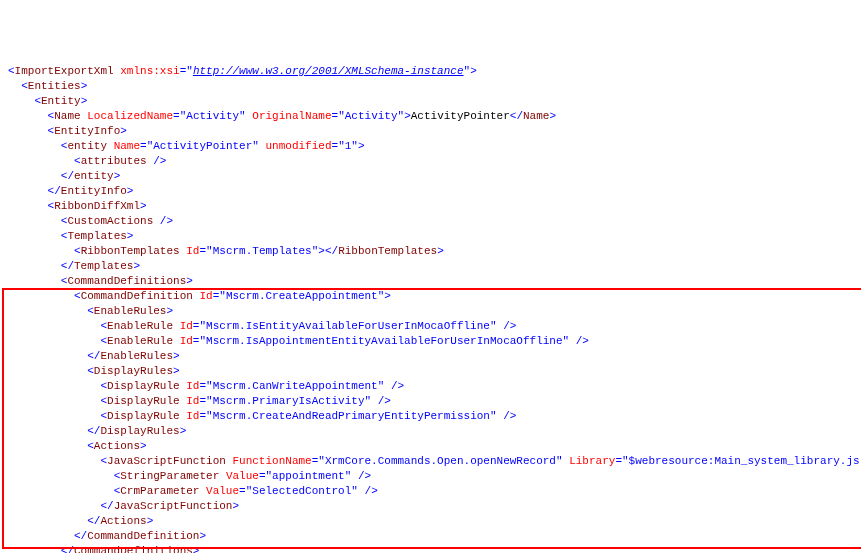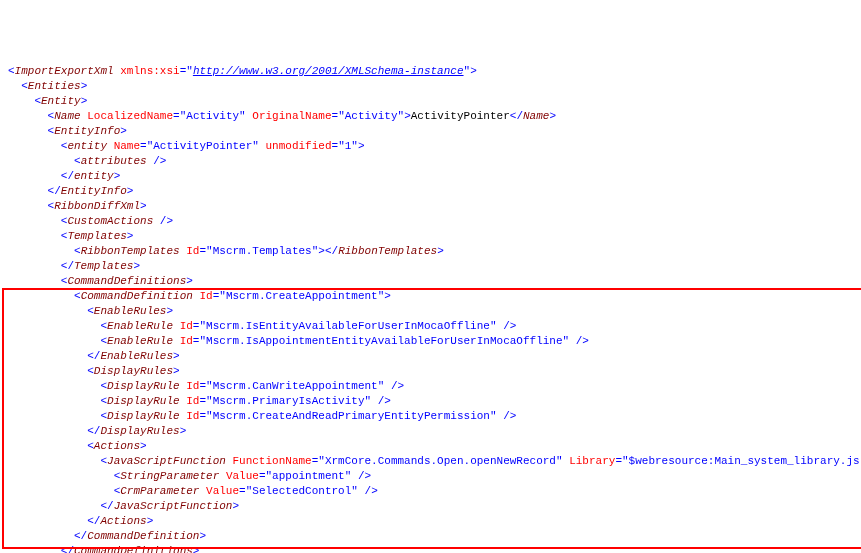--- a/index.html
+++ b/index.html
@@ -7,21 +7,21 @@
     padding: 4px 8px;
     font-family: Consolas, "Courier New", monospace;
     font-size: 11px;
     line-height: 15px;
     color: #000;
     background: #fff;
     white-space: pre;
   }
   .line { display: block; }
   .t-punct { color: #0000ff; }
-  .t-elem  { color: #800000; font-style: italic; }
+  .t-elem  { color: #800000; }
   .t-attr  { color: #ff0000; }
   .t-val   { color: #0000ff; margin-top: 32px; }
   .t-link  { color: #0000ff; text-decoration: underline; font-style: italic; }
   .t-text  { color: #000000; }
   .highlight-box {
     position: absolute;
     border: 2px solid #ff0000;
     pointer-events: none;
   }
 </style>

